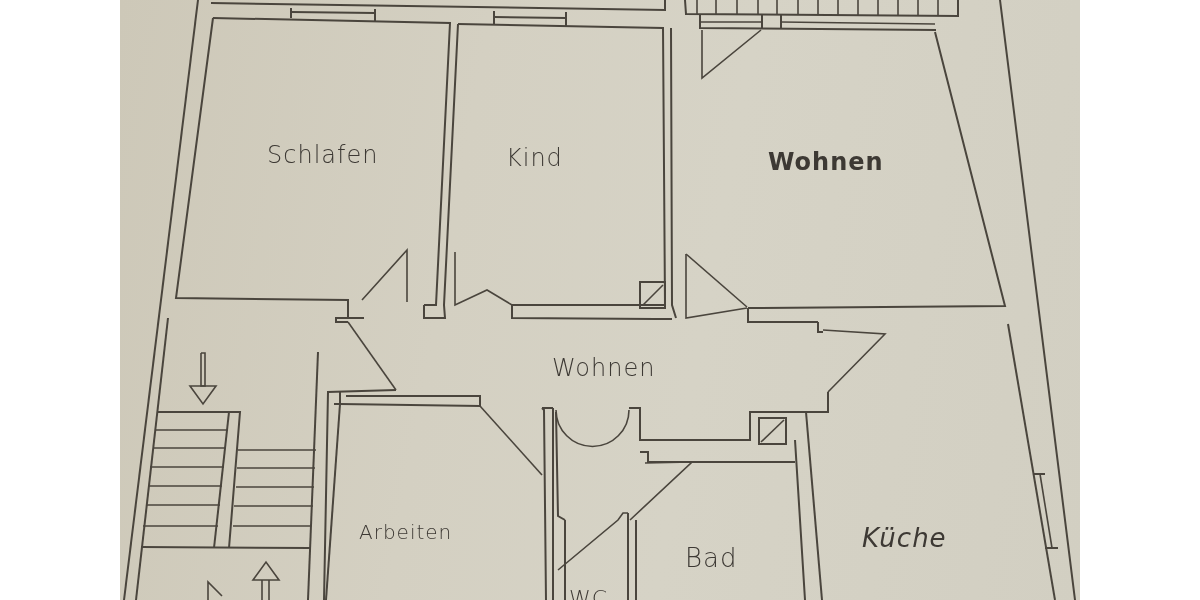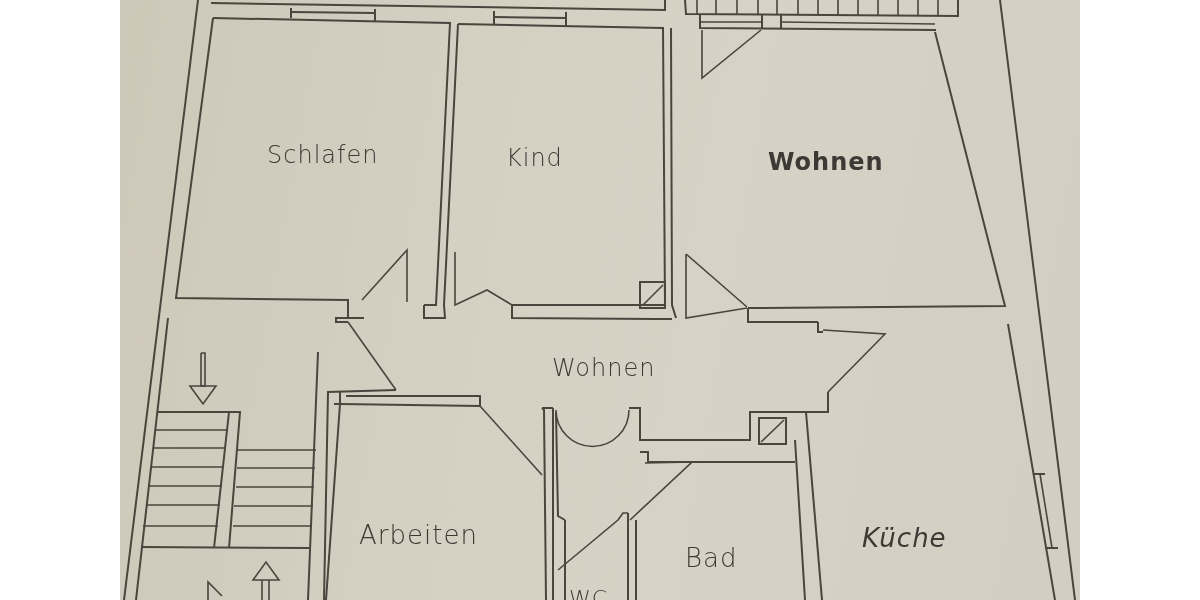--- a/index.html
+++ b/index.html
@@ -155,17 +155,17 @@
       <polyline class="t" points="262,580 262,600"></polyline>
       <polyline class="t" points="269,580 269,600"></polyline>
     </g>
     <polyline class="t" points="208,600 208,582 222,596"></polyline>
   </svg>
 
   <div class="lbl" style="left:147px;top:141px;">Schlafen</div>
   <div class="lbl" style="left:386px;top:144px;">Kind</div>
   <div class="lbl" style="left:648px;top:148px;font-weight:bold;">Wohnen</div>
   <div class="lbl" style="left:432px;top:354px;">Wohnen</div>
-  <div class="lbl" style="left:239px;top:520px;font-size:26px;text-align:center;">Arbeiten</div>
+  <div class="lbl" style="left:239px;top:520px;font-size:20px;text-align:center;">Arbeiten</div>
   <div class="lbl" style="left:565px;top:523px;font-size:26px;margin-top:20px;">Bad</div>
   <div class="lbl" style="left:742px;top:523px;font-size:26px;font-style:italic;">Küche</div>
   <div class="lbl" style="left:449px;top:586px;font-size:22px;">WC</div>
 </div>
 
 </body></html>

